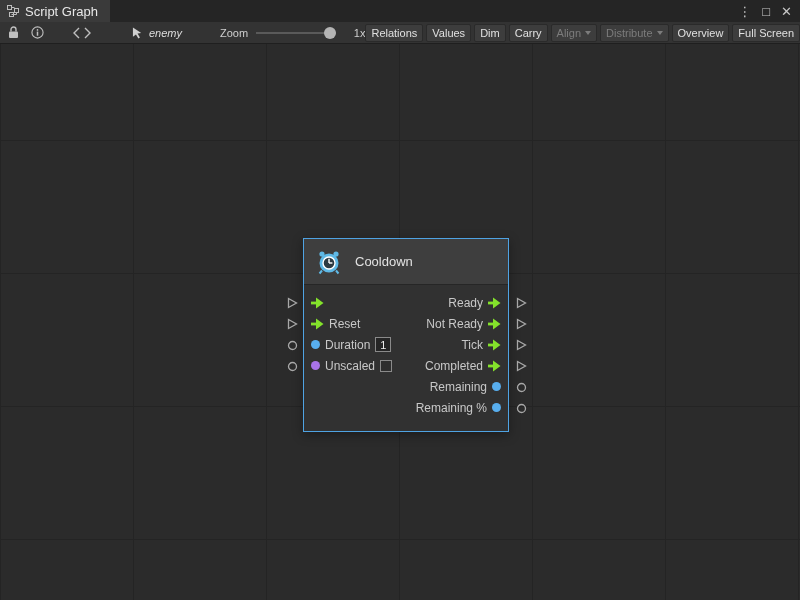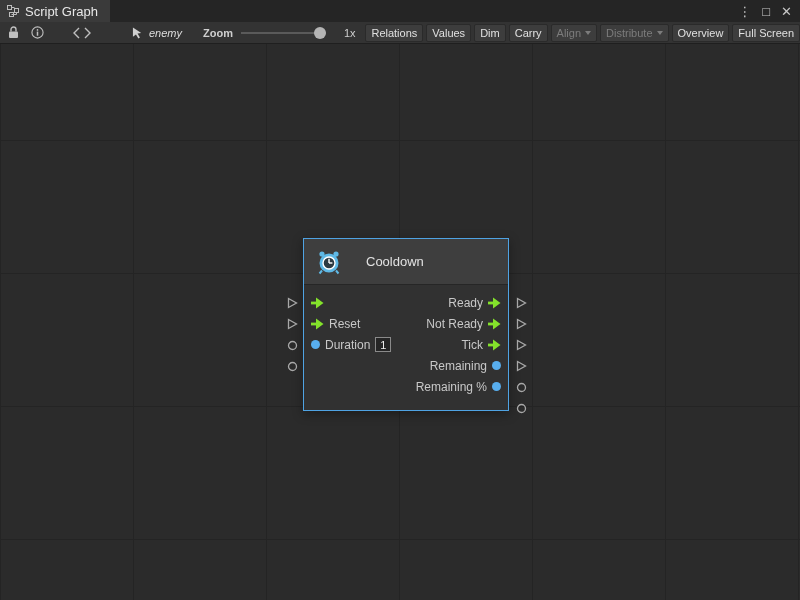--- a/index.html
+++ b/index.html
@@ -22,42 +22,42 @@
   .tb-icon { display:flex; align-items:center; }
   .tb-btn { height:18px; display:flex; align-items:center; padding:0 5px;
     background:#3D3D3D; border:1px solid #2A2A2A; border-radius:2px;
     color:#E0E0E0; white-space:nowrap; }
   .tb-btn.disabled { color:#7C7C7C; }
   .caret { width:0; height:0; border-left:3.5px solid transparent;
     border-right:3.5px solid transparent; border-top:4px solid #7C7C7C;
     margin-left:4px; }
   .right-group { margin-left:auto; display:flex; gap:3px; padding-right:0;justify-content:space-between; }
   .breadcrumb { display:flex; align-items:center; gap:5px; margin-left:40px;font-style:italic; }
-  .zoom-label { margin-left:21px; color:#CFCFCF;font-weight:bold; }
+  .zoom-label { margin-left:38px; color:#CFCFCF; }
   .slider { position:relative; width:85px; height:14px; margin-left:8px;
     display:flex; align-items:center; }
   .slider .track { width:100%; height:2px; background:#5A5A5A; }
   .slider .knob { position:absolute; right:0; top:1px; width:12px; height:12px;
     border-radius:50%; background:#B4B4B4; }
   .zoom-value { margin-left:18px; color:#CFCFCF; }
 
   
   .canvas { position:absolute; top:44px; left:0; width:800px; height:556px;
     background-color:#2B2B2B;
     background-image:
       linear-gradient(to right, #242424 1px, transparent 1px),
       linear-gradient(to bottom, #242424 1px, transparent 1px);
     background-size:133px 133px; background-position:0 96px; }
 
   
   .node { position:absolute; left:303px; top:194px; width:206px;
     background:#313131; border:1px solid #4FA3E3;
     box-shadow:0 3px 10px rgba(0,0,0,0.35); }
   .node-header { height:46px; background:#3E3E3E; display:flex;
-    align-items:center; gap:24px; padding:0 12px;
+    align-items:center; gap:13px; padding:0 12px;
     border-bottom:1px solid #262626; color:#E2E2E2; font-size:13px; }
   .node-body { padding:7px 0 13px 0; }
   .port-row { height:21px; display:flex; align-items:center;
     justify-content:space-between; padding:0 7px; font-size:12px; color:#C8C8C8; }
   .pgroup { display:flex; align-items:center; gap:5px; }
   .dot { width:9px; height:9px; border-radius:50%; }
   .dot.blue { background:#58AEEE; }
   .dot.purple { background:#A873E8; }
   .inline-field { width:16px; height:15px; background:#252525;
     border:1px solid #8A8A8A; color:#F0F0F0; font-size:11px; text-align:center;
@@ -204,20 +204,34 @@
           </span>
           <span class="pgroup">
             <span>Tick</span>
             <svg width="13" height="12" viewBox="0 0 13 12">
               <rect x="0" y="4.6" width="6" height="2.8" fill="#84E22B"></rect>
               <path d="M5 0.5 L12.5 6 L5 11.5 Z" fill="#84E22B"></path>
             </svg>
           </span>
         </div>
 
+        <div class="port-row">
+          <span class="pgroup">
+            <span class="dot purple"></span>
+            <span>Unscaled</span>
+            <span class="checkbox"></span>
+          </span>
+          <span class="pgroup">
+            <span>Completed</span>
+            <svg width="13" height="12" viewBox="0 0 13 12">
+              <rect x="0" y="4.6" width="6" height="2.8" fill="#84E22B"></rect>
+              <path d="M5 0.5 L12.5 6 L5 11.5 Z" fill="#84E22B"></path>
+            </svg>
+          </span>
+        </div>
 
         <div class="port-row">
           <span class="pgroup"></span>
           <span class="pgroup">
             <span>Remaining</span>
             <span class="dot blue"></span>
           </span>
         </div>
 
         <div class="port-row">

